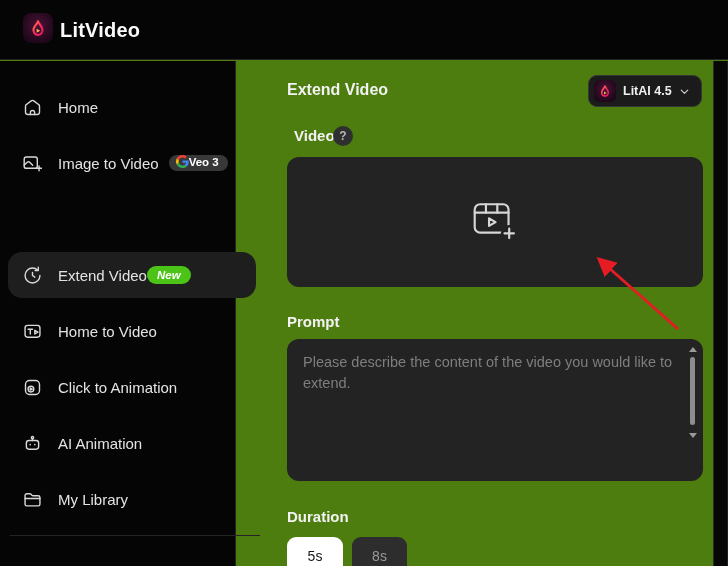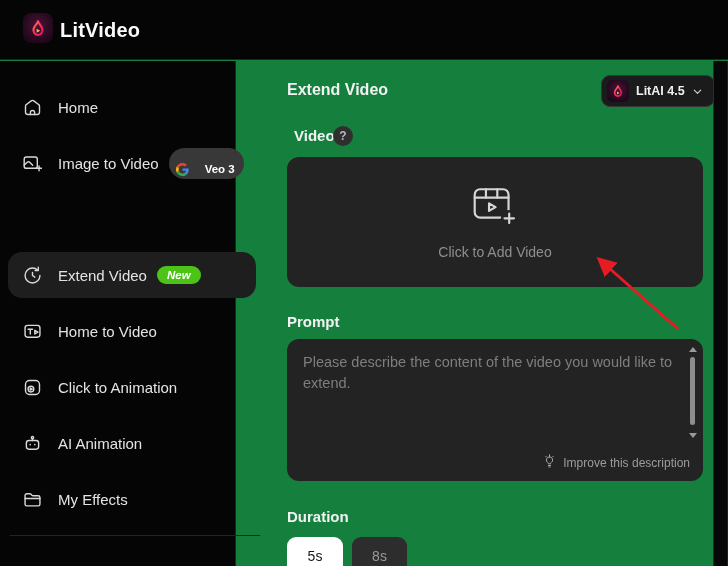--- a/index.html
+++ b/index.html
@@ -1,20 +1,20 @@
 <!DOCTYPE html>
 <html><head>
 <meta charset="utf-8">
 <style>
   * { margin:0; padding:0; box-sizing:border-box; }
   html,body { background:#000; }
   body { font-family:"Liberation Sans", sans-serif; }
   #app {
     position:relative; width:728px; height:566px; overflow:hidden;
-    background:#15803d; color:#e6e6e6;
+    background:#4d7c0f; color:#e6e6e6;
   }
 
   
   .topbar {
     position:absolute; left:0; top:0; width:728px; height:60px;
     background:#050505; border-bottom:1px solid #242424;
     display:flex; align-items:center;
   }
   .logo-badge { position:absolute; left:23px; top:13px; width:30px; height:30px; }
   .logo-text {
@@ -30,38 +30,38 @@
   .side-item {
     position:absolute; left:8px; width:248px; height:46px;
     display:flex; align-items:center; padding-left:14px;
     border-radius:14px; cursor:pointer;
   }
   .side-item.active { background:#1e1e1e; }
   .sicon { width:21px; height:21px; display:flex; align-items:center; justify-content:center; flex:none; }
   .sicon svg { width:21px; height:21px; stroke:#d9d9d9; fill:none; stroke-width:1.6; stroke-linecap:round; stroke-linejoin:round; }
   .slabel { margin-left:15px; font-size:15px; color:#e3e3e3; font-weight:500; white-space:nowrap; }
   .badge-veo {
-    margin-left:10px; display:inline-flex; align-items:center; gap:16px;
-    background:#383838; border-radius:999px; padding:15px 9px 3px 7px;
+    margin-left:10px; display:inline-flex; align-items:center; gap:0;
+    background:#383838; border-radius:999px; padding:0 9px 3px 7px;
     font-size:11.5px; font-weight:bold; color:#fff;
   }
   .badge-new {
-    margin-left:10px; display:inline-flex; align-items:center;
+    display:inline-flex; align-items:center;
     background:#4cc317; border-radius:999px; padding:3px 10px;
     font-size:11.5px; font-weight:bold; font-style:italic; color:#fff;
   }
   .side-divider { position:absolute; left:10px; top:535px; width:250px; height:1px; background:#242424; }
 
   
   .main-title {
     position:absolute; left:287px; top:81px;
     font-size:16px; font-weight:bold; color:#f2f2f2;
   }
   .model-btn {
-    position:absolute; left:601px; top:75px; width:114px; height:32px;
+    position:absolute; left:588px; top:75px; width:114px; height:32px;
     background:#1b1b1b; border:1px solid #363636; border-radius:9px;
     display:flex; align-items:center; padding:0 11px 0 5px; gap:7px; cursor:pointer;
   }
   .model-btn .mlogo { width:22px; height:22px; flex:none; }
   .model-btn .mlabel { font-size:12.5px; font-weight:bold; color:#f0f0f0; white-space:nowrap; }
   .model-btn .chev { margin-left:auto; display:flex; }
 
   .section-label { position:absolute; font-size:15px; font-weight:bold; color:#f2f2f2; }
   .help-circle {
     position:absolute; left:333px; top:126px; width:20px; height:20px; border-radius:50%;
@@ -231,21 +231,21 @@
       <span class="slabel">AI Animation</span>
     </div>
 
     <div class="side-item" style="top:415px">
       <span class="sicon">
         <svg viewBox="0 0 24 24">
             <path d="M3.5 7.5c0-1.1.9-2 2-2h3.4c.5 0 1 .2 1.4.6l1 1c.4.4.9.6 1.4.6h5.8c1.1 0 2 .9 2 2v7.6c0 1.1-.9 2-2 2h-13c-1.1 0-2-.9-2-2z"></path>
             <path d="M3.5 10.8h17"></path>
           </svg>
       </span>
-      <span class="slabel">My Effects</span>
+      <span class="slabel">My Library</span>
     </div>
 
     <div class="side-divider" style="top:474px"></div>
   </div>
 
   <div class="main-title">Extend Video</div>
 
   <div class="model-btn">
     <span class="mlogo">
       <svg width="22" height="22" viewBox="0 0 30 30">
@@ -269,51 +269,40 @@
     <span>
       <svg width="46" height="41" viewBox="0 0 34 30" fill="none" stroke="#d6d6d6" stroke-width="1.6" stroke-linecap="round" stroke-linejoin="round">
         <rect x="2" y="3" width="25" height="21" rx="4"></rect>
         <path d="M2 9.2h25"></path>
         <path d="M10.3 3v6.2M18.7 3v6.2"></path>
         <path d="M12.6 13.4l4.8 2.8-4.8 2.8z"></path>
         <circle cx="27.5" cy="24.5" r="6.2" fill="#232323" stroke="none"></circle>
         <path d="M27.5 21v7M24 24.5h7"></path>
       </svg>
     </span>
-    <span class="upload-text">Click to Add Video</span>
   </div>
 
   <svg class="arrow-overlay" viewBox="0 0 142 102">
     <defs>
       <marker id="ah" markerWidth="6.5" markerHeight="6.5" refX="5" refY="3.25" orient="auto">
         <polygon points="0 0, 6.5 3.25, 0 6.5" fill="#e51c23"></polygon>
       </marker>
     </defs>
     <line x1="120" y1="89" x2="42" y2="20" stroke="#e51c23" stroke-width="3" marker-end="url(#ah)"></line>
   </svg>
 
   <div class="section-label" style="left:287px; top:313px;">Prompt</div>
 
   <div class="prompt-box">
     <textarea placeholder="Please describe the content of the video you would like to extend." style=""></textarea>
     <div class="fake-scrollbar">
       <div class="sb-up"></div>
       <div class="sb-thumb"></div>
       <div class="sb-down"></div>
     </div>
-    <div class="improve-row">
-      <span>
-        <svg width="15" height="15" viewBox="0 0 24 24" fill="none" stroke="#a8a8a8" stroke-width="1.6" stroke-linecap="round" stroke-linejoin="round">
-          <path d="M12 4.5a5 5 0 0 1 2.6 9.3c-.5.3-.8.8-.8 1.3v.6h-3.6v-.6c0-.5-.3-1-.8-1.3A5 5 0 0 1 12 4.5z"></path>
-          <path d="M10.2 18.3h3.6M11 20.7h2"></path>
-          <path d="M12 1.2v1.4M6 3.6l.9 1M18 3.6l-.9 1"></path>
-        </svg>
-      </span>
-      <span>Improve this description</span>
-    </div>
   </div>
 
   <div class="section-label" style="left:287px; top:508px;">Duration</div>
   <div class="dur-btn dur-5">5s</div>
   <div class="dur-btn dur-8">8s</div>
 
   <div class="right-gutter"></div>
 
 </div>
 

